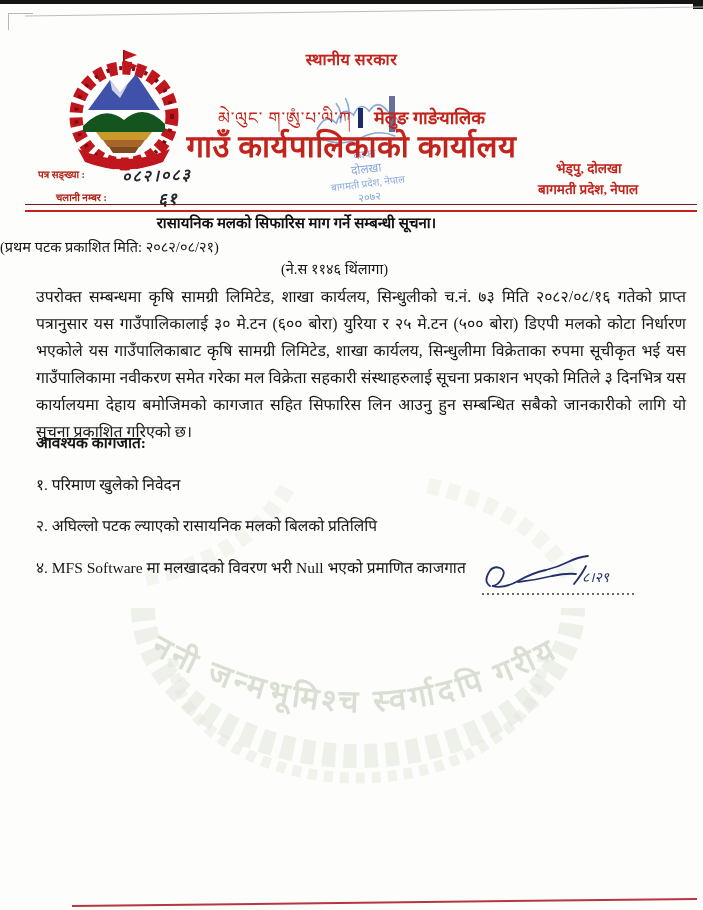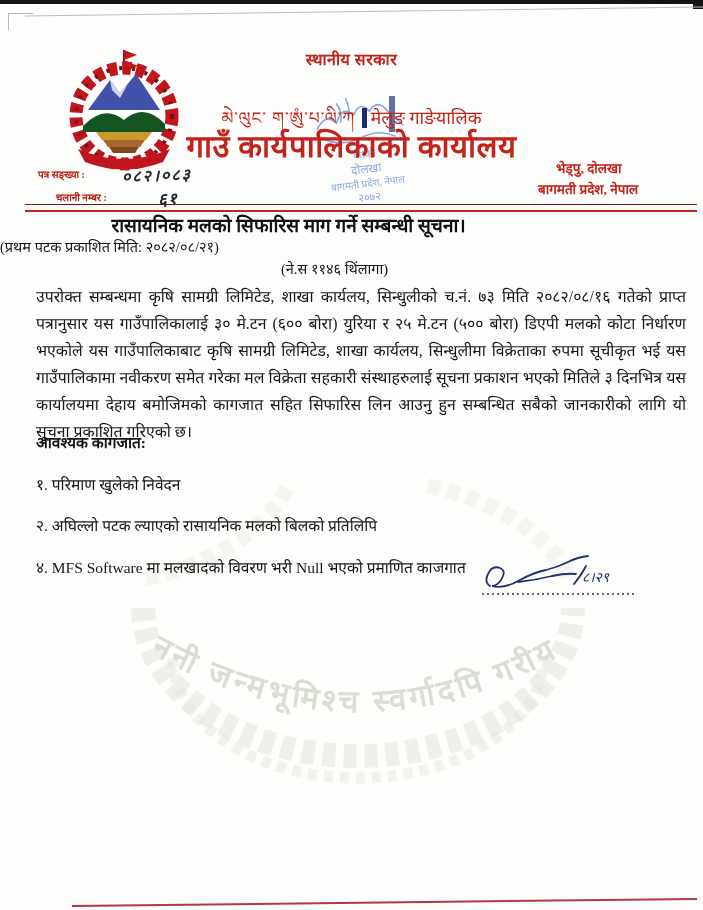--- a/index.html
+++ b/index.html
@@ -17,38 +17,38 @@
     border-left:1px solid #b8b8b8;border-top:1px solid #b8b8b8;}
   .footer-line{position:absolute;left:0;top:892px;width:703px;height:18px;}
 
   
   .emblem{position:absolute;left:60px;top:46px;}
   .hdr{position:absolute;left:0;width:703px;text-align:center;color:#c2231c;font-weight:bold;}
   .hdr-gov{top:48px;font-size:16px;letter-spacing:.5px;}
   .hdr-muni{top:68px;font-size:24px;}
   .hdr-script{top:99px;font-size:17px;font-weight:normal;}
   .hdr-script .tib{letter-spacing:1px;}
-  .hdr-script .bold-part{font-weight:normal;font-size:18px;border-left:5px solid #1c2a6b;padding-left:4px;margin-left:2px;}
+  .hdr-script .bold-part{font-weight:bold;font-size:18px;border-left:5px solid #1c2a6b;padding-left:11px;margin-left:2px;}
   .hdr-office{top:124px;font-size:31px;letter-spacing:.5px;}
   .addr{position:absolute;color:#c2231c;font-weight:bold;font-size:13.5px;line-height:21px;}
   .addr1{left:556px;top:158px;}
   .addr2{left:538px;top:179px;}
 
   .ref-row{position:absolute;font-weight:bold;color:#b02318;font-size:10px;}
   .ref1{left:38px;top:167px;}
   .ref2{left:56px;top:190px;}
   .hand{font-family:"DejaVu Sans",sans-serif;font-style:italic;font-weight:bold;color:#23262e;}
   .hand1{position:absolute;left:122px;top:164px;font-size:16px;letter-spacing:2px;transform:rotate(-2deg);}
   .hand2{position:absolute;left:158px;top:187px;font-size:17px;letter-spacing:1px;transform:rotate(-3deg);}
 
   .rule{position:absolute;left:25px;top:204px;width:672px;height:5px;
     border-top:1.5px solid #7e1616;border-bottom:2.5px solid #c2231c;}
 
   
-  .n-title{position:absolute;left:0;top:212px;width:577px;text-align:center;font-weight:bold;font-size:19px;color:#111;}
+  .n-title{position:absolute;left:0;top:212px;width:577px;text-align:center;font-weight:bold;font-size:15px;color:#111;padding-left:8px;}
   .n-pub{position:absolute;left:0;top:236px;width:703px;text-align:left;font-size:14.5px;color:#151515;}
   .n-ns{position:absolute;left:0;top:258px;width:669px;text-align:center;font-size:14.5px;color:#151515;}
 
   
   .body-par{position:absolute;left:36px;top:283px;width:650px;font-size:15.8px;line-height:27px;
     text-align:justify;color:#161616;}
   .docs{position:absolute;left:36px;top:430px;width:620px;font-size:15.5px;line-height:25.7px;color:#161616;}
   .docs .head{font-weight:bold;}
   .docs .item{margin-top:16px;}
 

